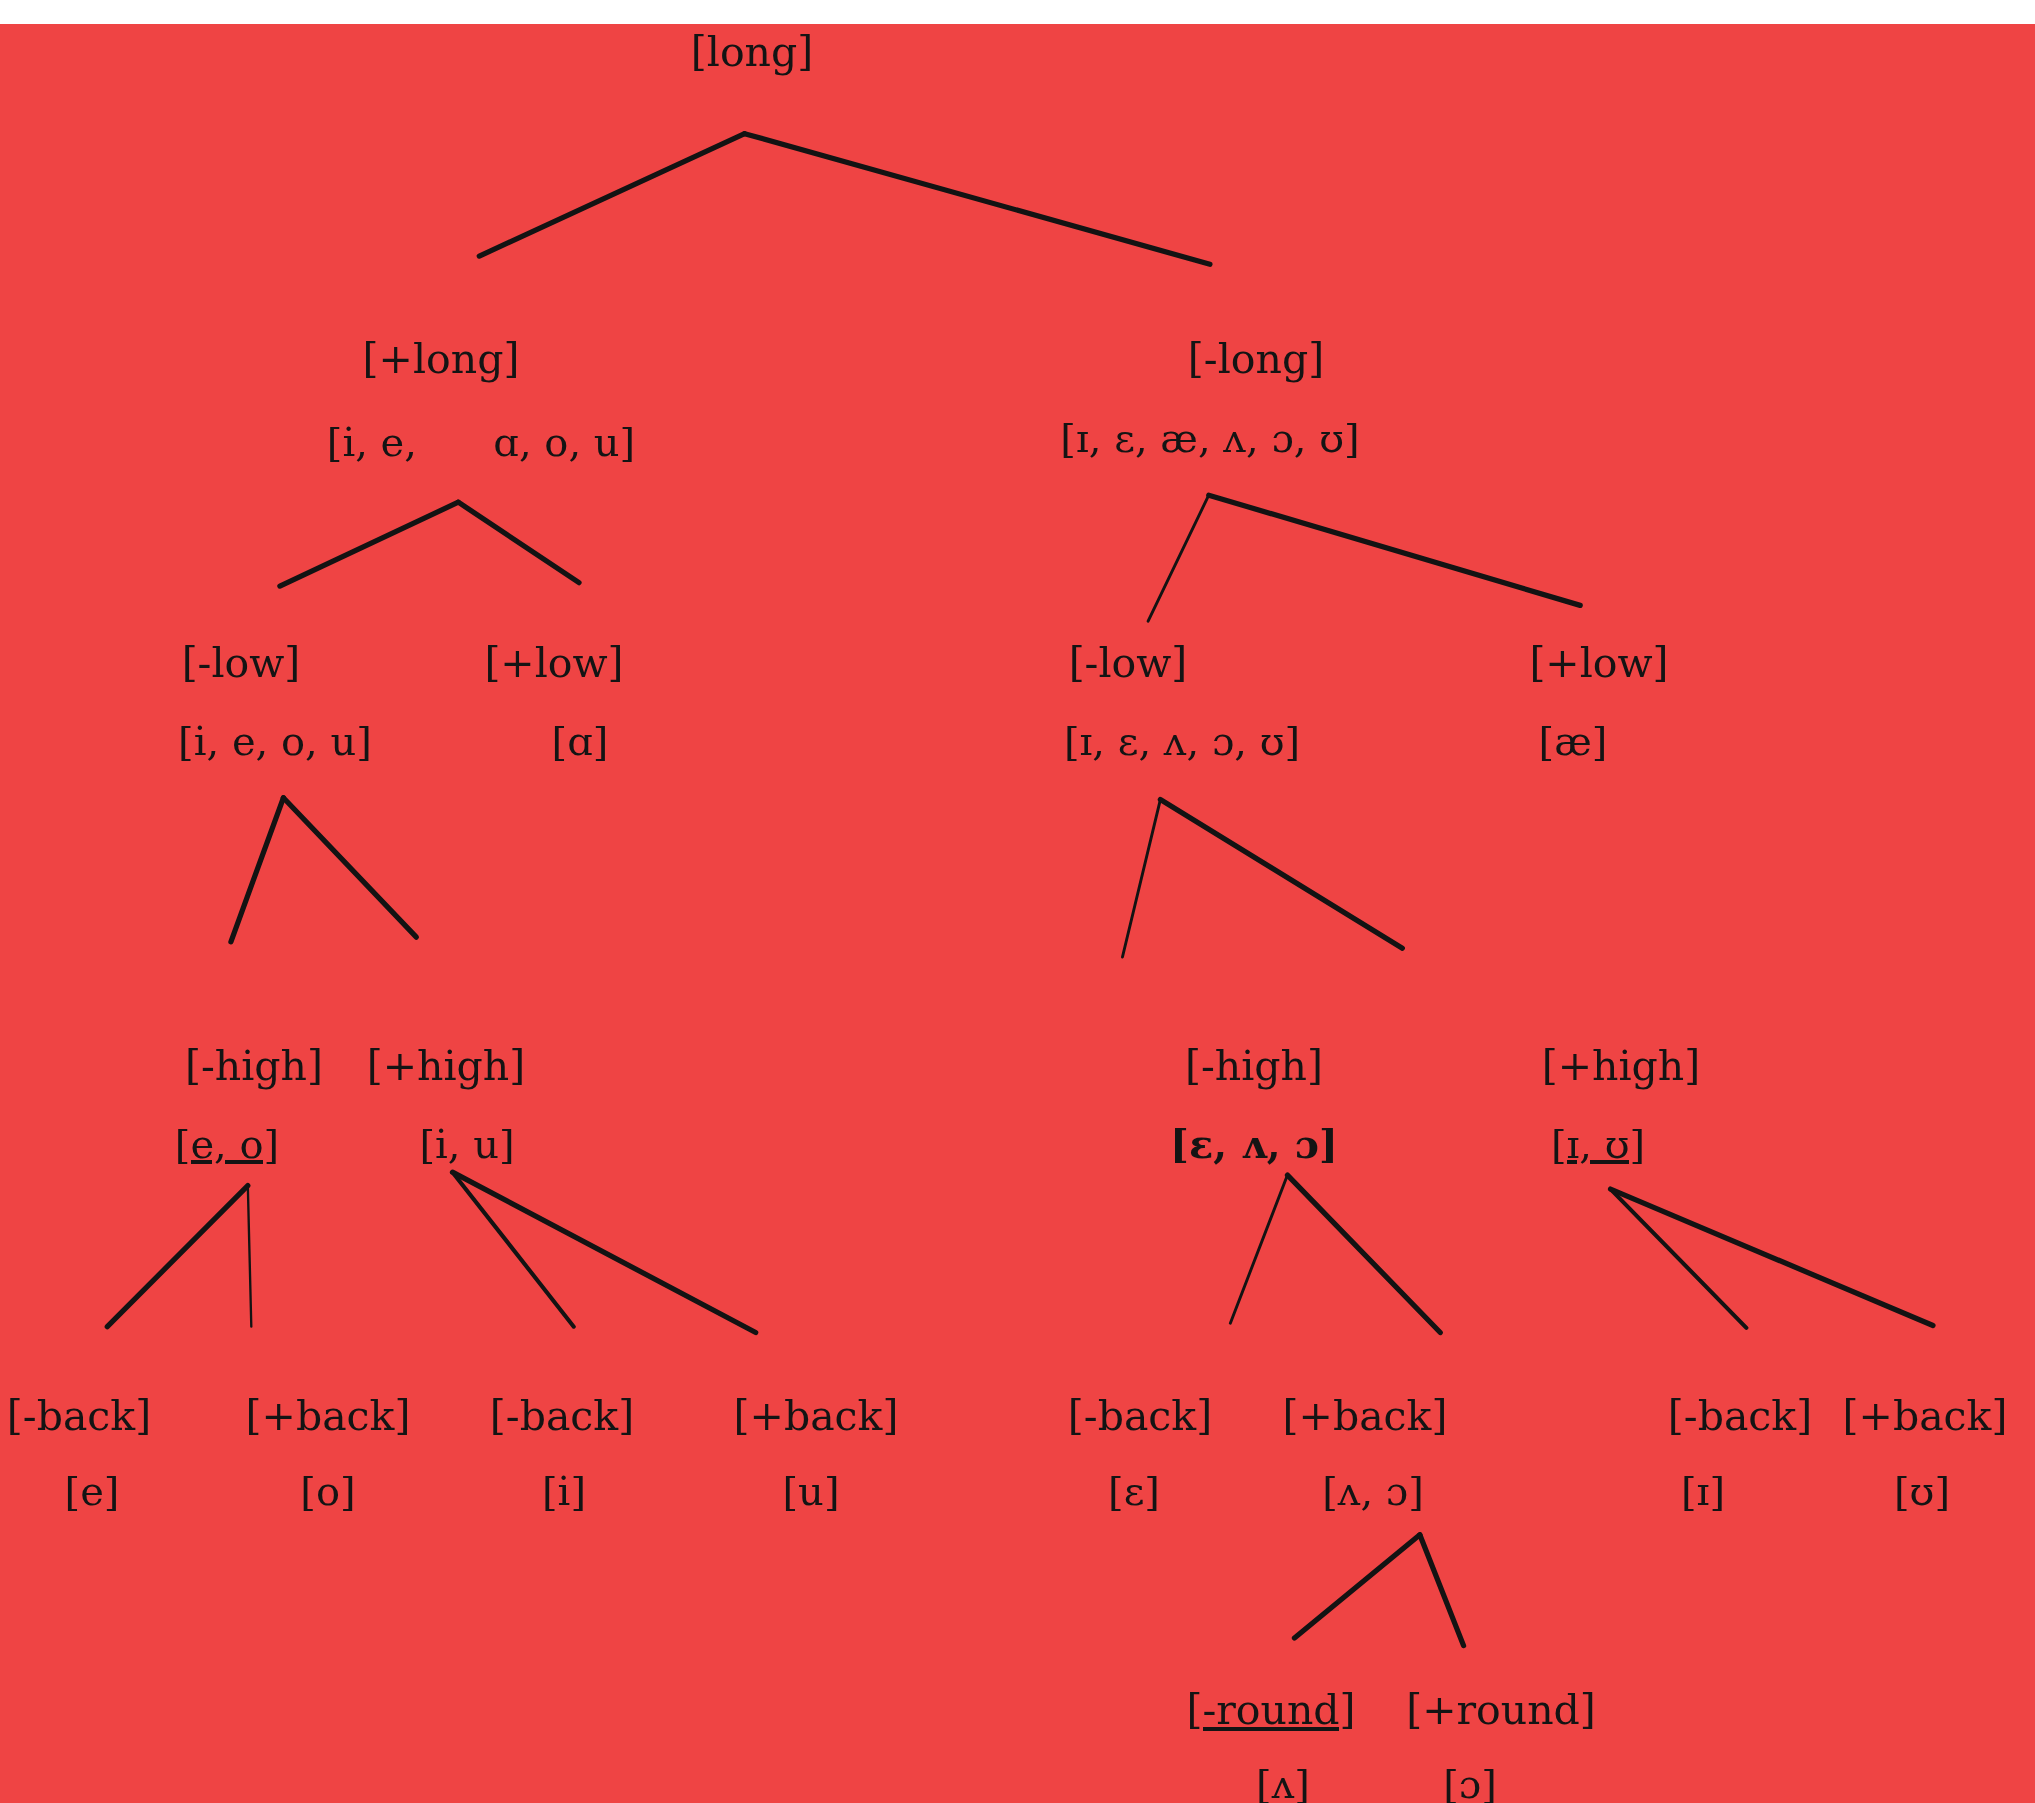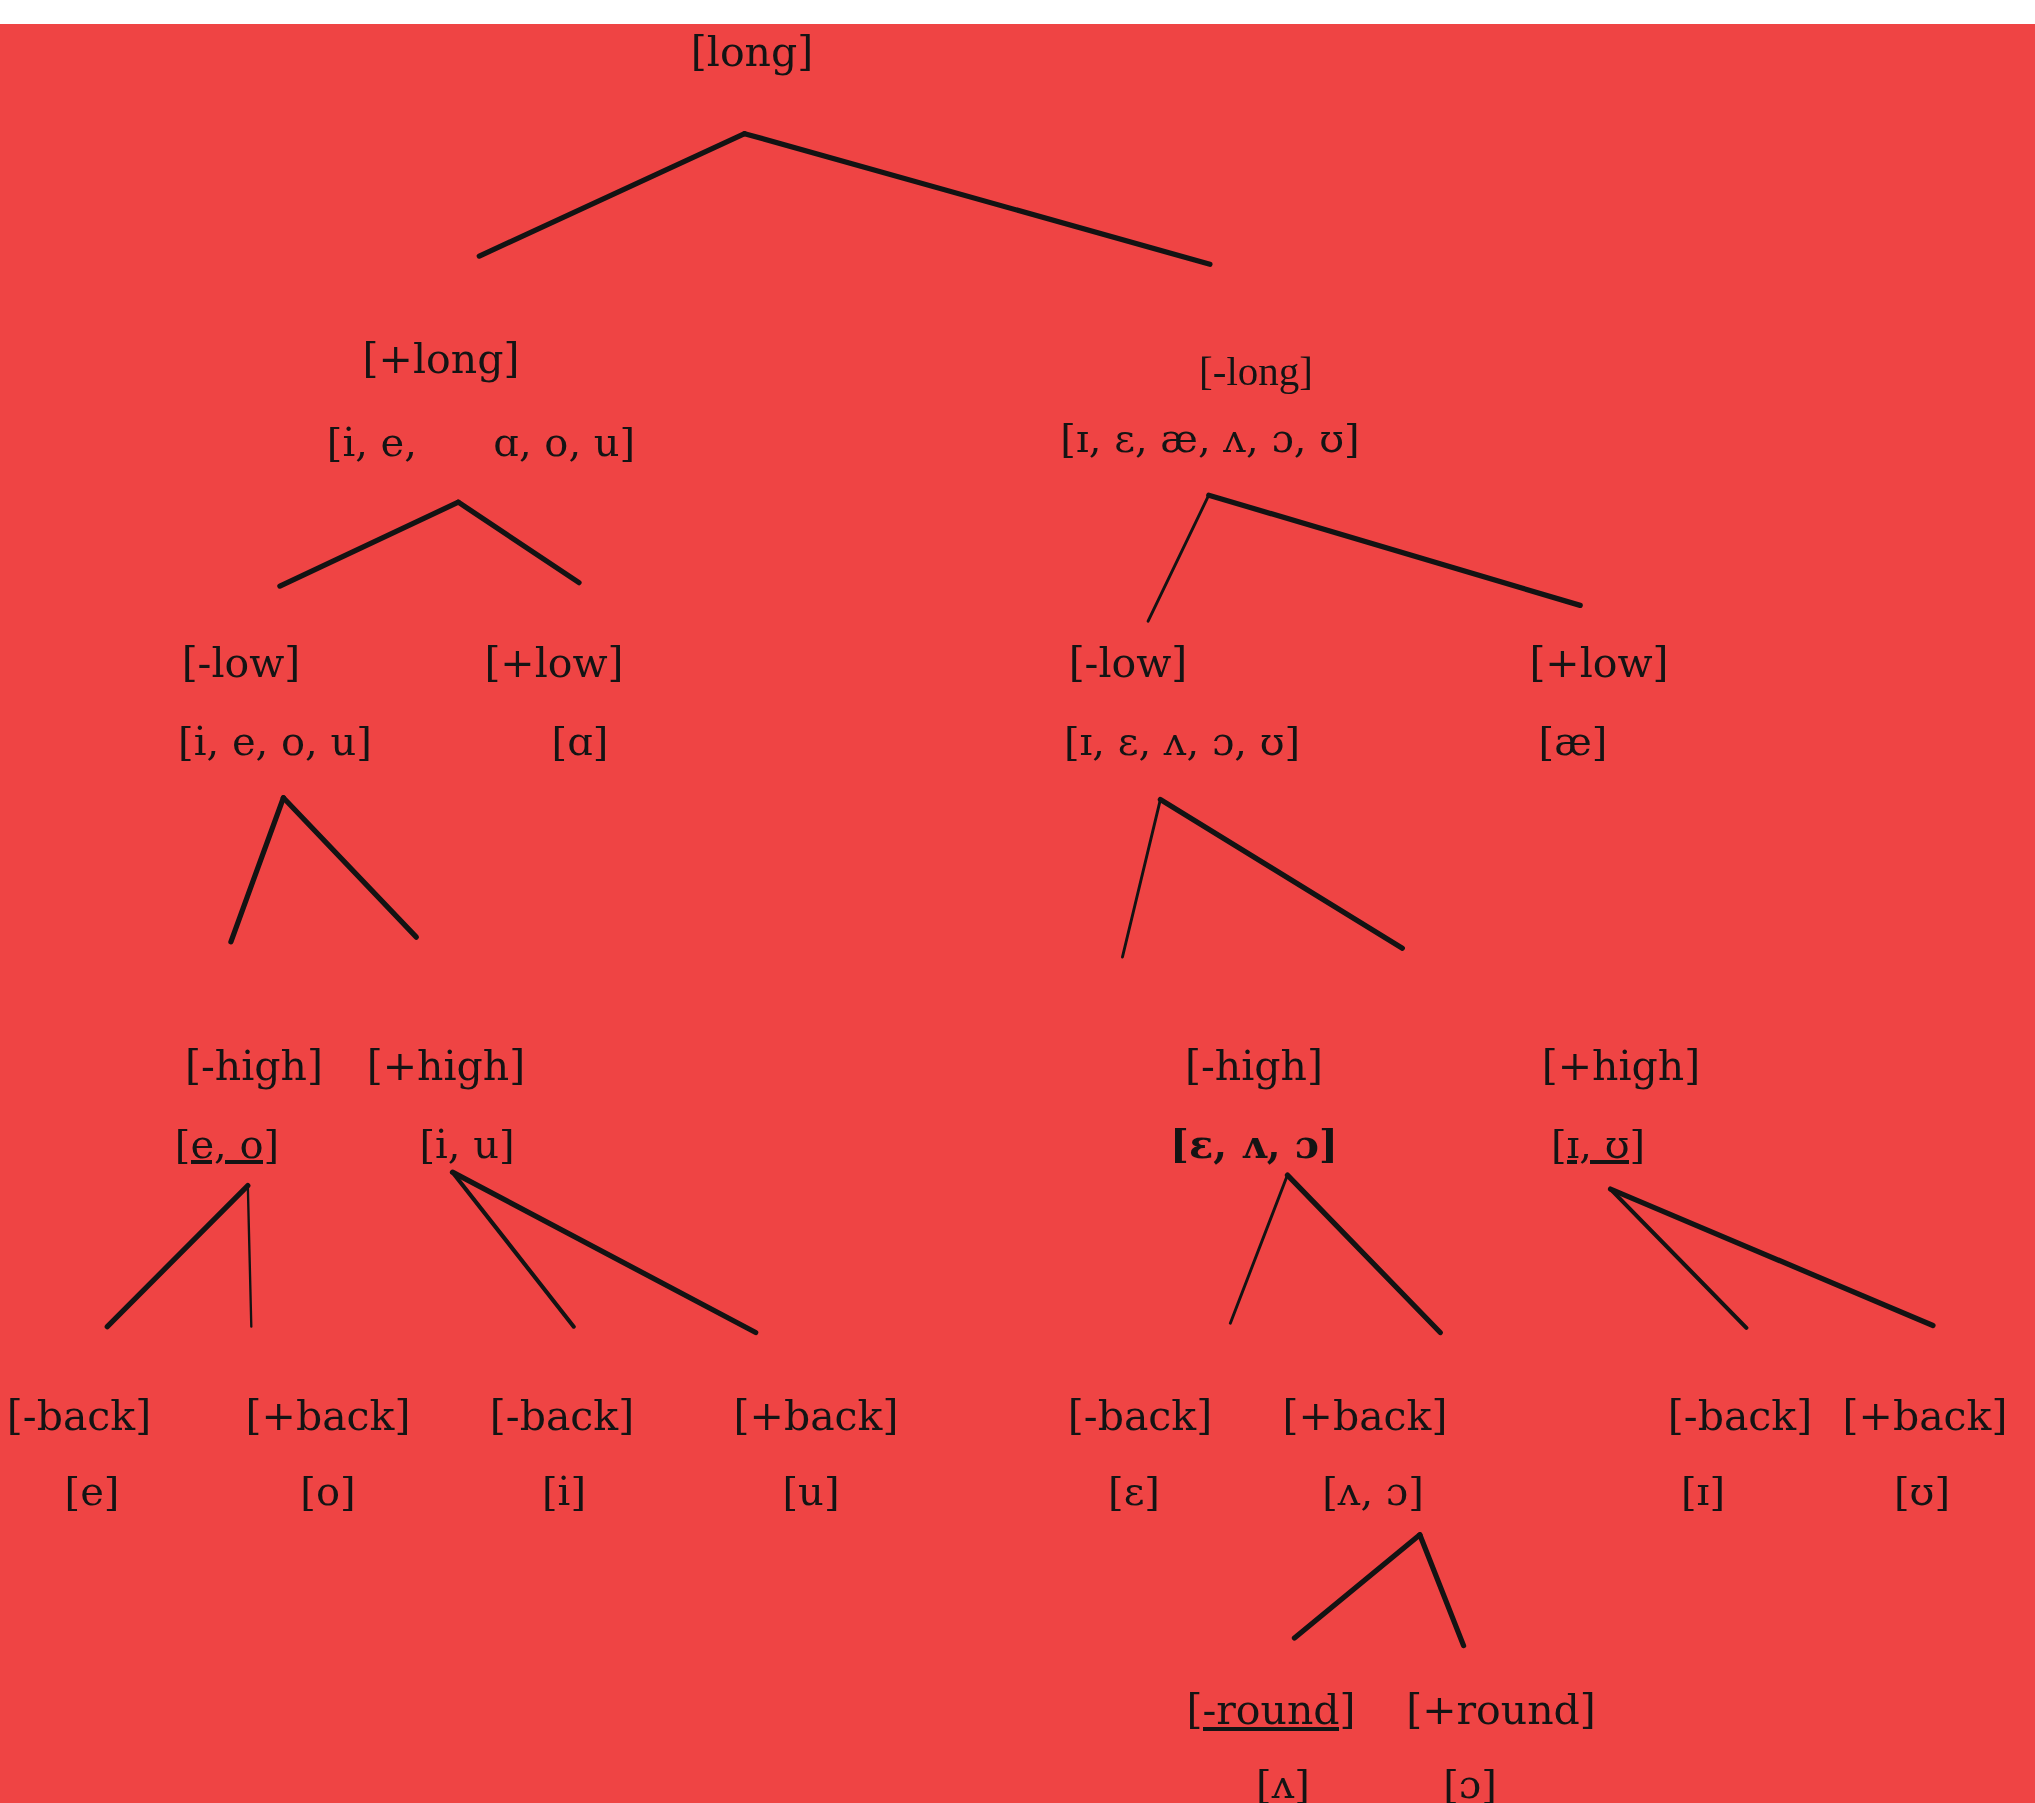--- a/index.html
+++ b/index.html
@@ -19,21 +19,21 @@
     transform:translateX(-50%);
     font-size:41px;
     line-height:1;
     white-space:pre;
   }
   .ph{font-size:40px;}
   
   #t-root      {left:752px;top:8.2px;}
   #t-plong-f   {left:441px; top:315px;}
   #t-plong-p   {left:481px; top:398px;text-align:right;}
-  #t-mlong-f   {left:1256px;top:327px;font-family:Liberation Serif, serif;}
+  #t-mlong-f   {left:1256px;top:315px;}
   #t-mlong-p   {left:1210px;top:394px;}
   #t-lmlow-f   {left:241px; top:619px;}
   #t-lmlow-p   {left:275px; top:697px;}
   #t-lplow-f   {left:554px; top:619px;}
   #t-lplow-p   {left:580px; top:697px;}
   #t-rmlow-f   {left:1128px;top:619px;}
   #t-rmlow-p   {left:1182px;top:697px;}
   #t-rplow-f   {left:1599px;top:619px;}
   #t-rplow-p   {left:1573px;top:697px;}
   #t-lmhigh-f  {left:254px; top:1022px;}

